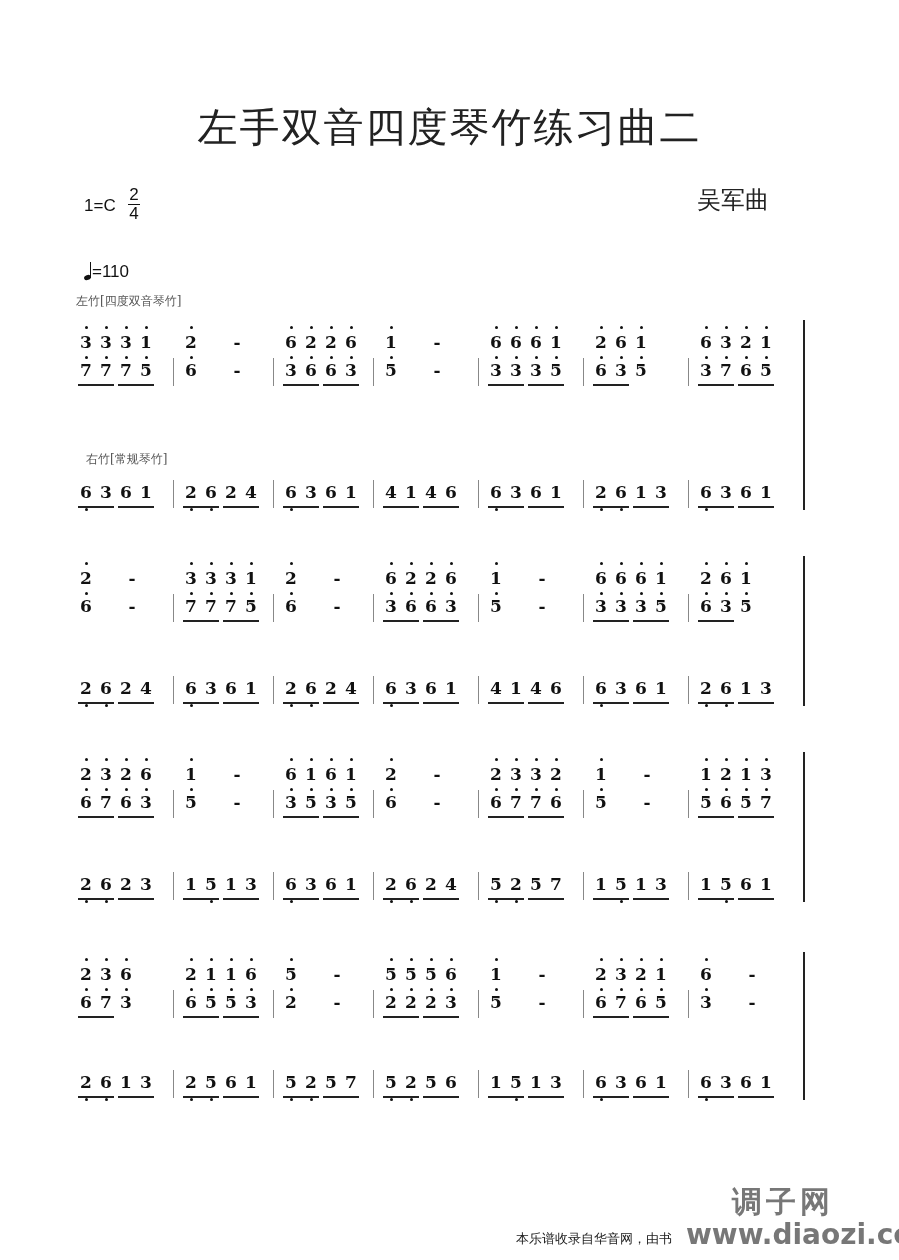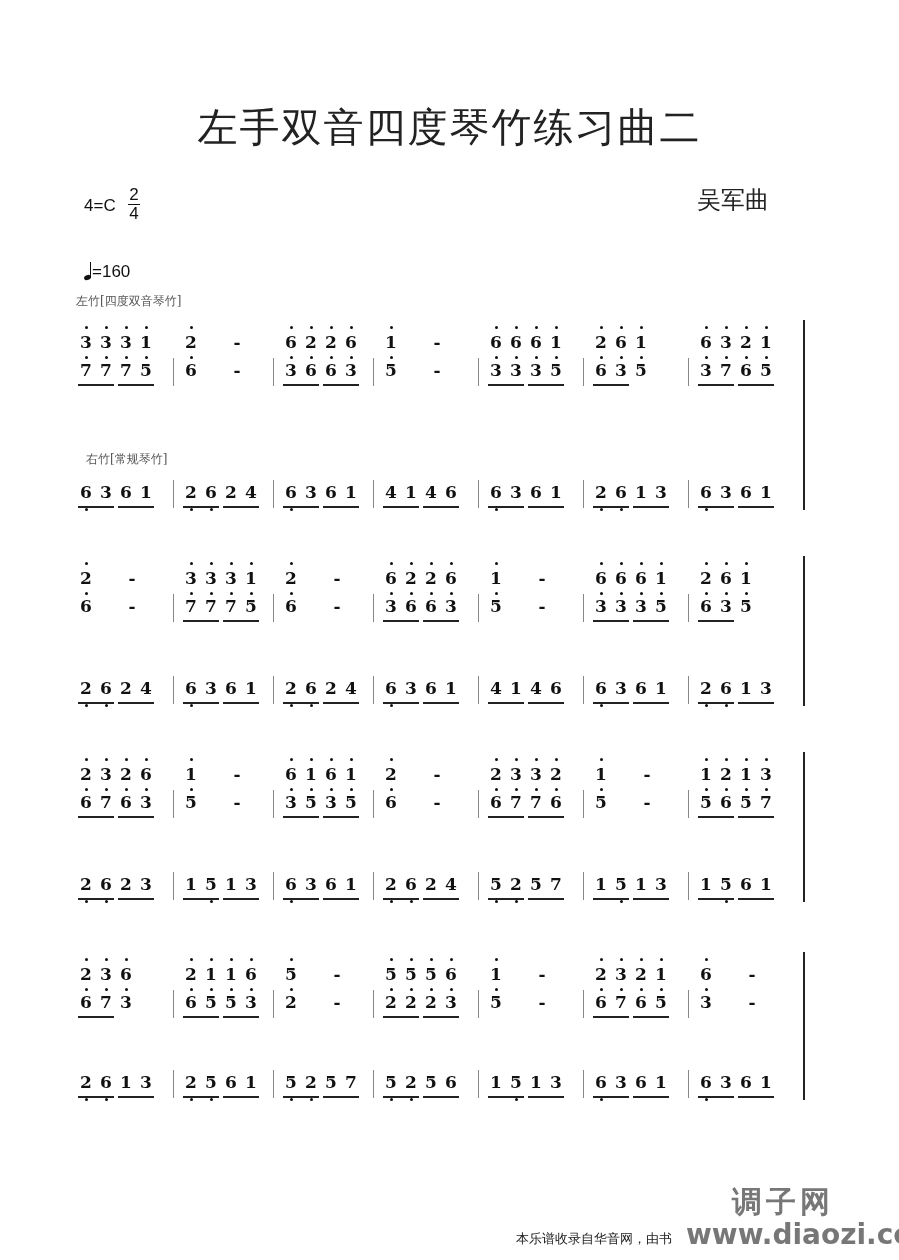--- a/index.html
+++ b/index.html
@@ -23,28 +23,28 @@
   .bl{position:absolute;width:1px;background:#888;}
   .endbar{position:absolute;width:2px;background:#222;}
   .footer-logo{position:absolute;left:732px;top:1182px;font-family:"DejaVu Sans",sans-serif;font-weight:bold;font-size:30px;color:#777;letter-spacing:4px;}
   .footer-text{position:absolute;left:516px;top:1230px;font-family:"DejaVu Sans",sans-serif;font-size:13px;color:#222;}
   .footer-url{position:absolute;left:686px;top:1218px;font-family:"DejaVu Sans",sans-serif;font-weight:bold;font-size:28px;color:#777;}
 </style>
 </head>
 <body>
 
 <div class="title">左手双音四度琴竹练习曲二</div>
-<div class="key">4=C</div>
+<div class="key">1=C</div>
 <div class="ts">
   <div>2</div>
   <div class="bar"></div>
   <div>4</div>
 </div>
 <div class="composer">吴军曲</div>
-<div class="tempo"><span class="note"></span><span>=160</span></div>
+<div class="tempo"><span class="note"></span><span>=110</span></div>
 <div class="label" style="left:76px;top:293px;">左竹[四度双音琴竹]</div>
 <div class="label" style="left:86px;top:451px;">右竹[常规琴竹]</div>
 
 <div id="score">
     <div class="row" style="top: 330px;">
       <div class="measure" style="left: 0px; width: 100px;">
         <span class="n" style="left: 0px;">3<span class="dot-hi" style="top: -4px;"></span></span>
         <span class="n" style="left: 20px;">3<span class="dot-hi" style="top: -4px;"></span></span>
         <span class="n" style="left: 40px;">3<span class="dot-hi" style="top: -4px;"></span></span>
         <span class="n" style="left: 60px;">1<span class="dot-hi" style="top: -4px;"></span></span>

